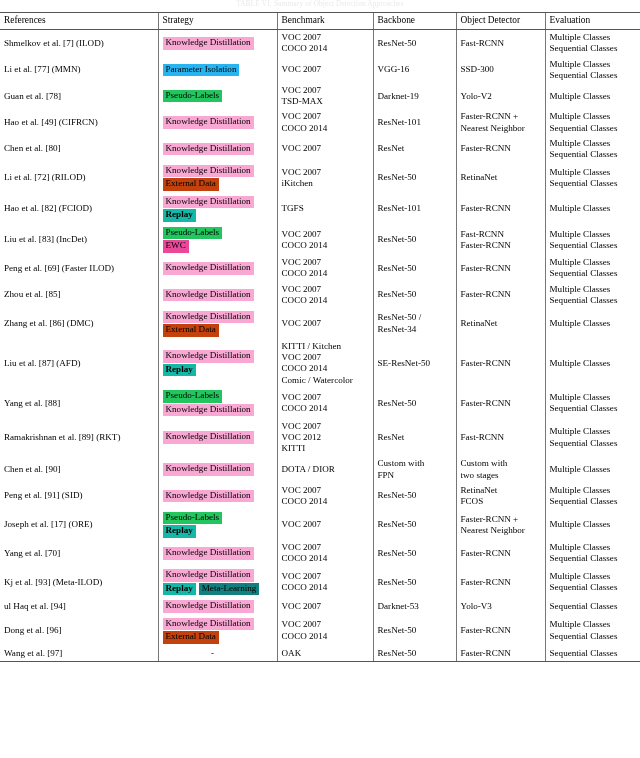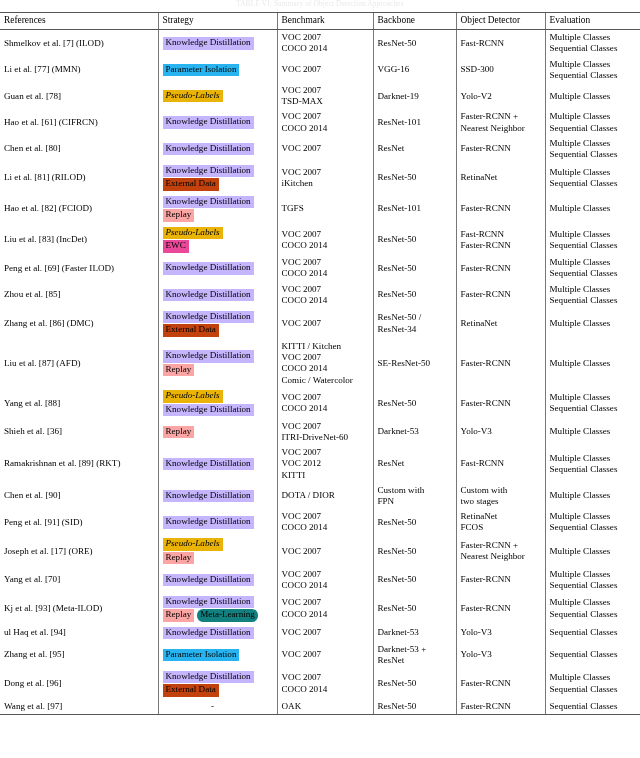--- a/index.html
+++ b/index.html
@@ -97,27 +97,27 @@
 
   .tag {
     display: inline-block;
     padding: 0px 3px 1px 3px;
     margin: 0.5px 0;
     line-height: 11.5px;
     font-size: 9.1px;
     white-space: nowrap;
   }
   .tagrow { white-space: nowrap; }
-  .tagrow .tag + .tag { margin-left: 3px; border-radius: 6px; }
-
-  .tag-kd    { background: #c4b5fd; color: #000; }
+  .tagrow .tag + .tag { margin-left: 3px; }
+
+  .tag-kd    { background: #f9a8d4; color: #000; }
   .tag-pi    { background: #28b4f0; color: #000; }
-  .tag-pl    { background: #eab308; color: #000; font-style: italic; }
+  .tag-pl    { background: #22c55e; color: #000; }
   .tag-ext   { background: #c2410c; color: #000; }
-  .tag-rep   { background: #fca5a5; color: #000; }
+  .tag-rep   { background: #14b8a6; color: #000; font-weight: bold; }
   .tag-ewc   { background: #ec4899; color: #000; }
   .tag-meta  { background: #11807e; color: #000; }
 
   .lines span { display: block; white-space: nowrap; }
   .dash { display: block; text-align: center; padding-right: 14px; }
 </style>
 </head>
 <body>
 
 <div class="page">
@@ -197,21 +197,21 @@
               <span>Darknet-19</span>
             </td>
             <td class="c-det lines">
               <span>Yolo-V2</span>
             </td>
             <td class="c-eval lines">
               <span>Multiple Classes</span>
             </td>
           </tr>
           <tr>
-            <td class="c-ref">Hao et al. [61] (CIFRCN)</td>
+            <td class="c-ref">Hao et al. [49] (CIFRCN)</td>
             <td class="c-strat">
               <div class="tagrow"><span class="tag tag-kd">Knowledge Distillation</span></div>
             </td>
             <td class="c-bench lines">
               <span>VOC 2007</span>
               <span>COCO 2014</span>
             </td>
             <td class="c-back lines">
               <span>ResNet-101</span>
             </td>
@@ -237,21 +237,21 @@
             </td>
             <td class="c-det lines">
               <span>Faster-RCNN</span>
             </td>
             <td class="c-eval lines">
               <span>Multiple Classes</span>
               <span>Sequential Classes</span>
             </td>
           </tr>
           <tr>
-            <td class="c-ref">Li et al. [81] (RILOD)</td>
+            <td class="c-ref">Li et al. [72] (RILOD)</td>
             <td class="c-strat">
               <div class="tagrow"><span class="tag tag-kd">Knowledge Distillation</span></div>
               <div class="tagrow"><span class="tag tag-ext">External Data</span></div>
             </td>
             <td class="c-bench lines">
               <span>VOC 2007</span>
               <span>iKitchen</span>
             </td>
             <td class="c-back lines">
               <span>ResNet-50</span>
@@ -402,39 +402,20 @@
             </td>
             <td class="c-det lines">
               <span>Faster-RCNN</span>
             </td>
             <td class="c-eval lines">
               <span>Multiple Classes</span>
               <span>Sequential Classes</span>
             </td>
           </tr>
           <tr>
-            <td class="c-ref">Shieh et al. [36]</td>
-            <td class="c-strat">
-              <div class="tagrow"><span class="tag tag-rep">Replay</span></div>
-            </td>
-            <td class="c-bench lines">
-              <span>VOC 2007</span>
-              <span>ITRI-DriveNet-60</span>
-            </td>
-            <td class="c-back lines">
-              <span>Darknet-53</span>
-            </td>
-            <td class="c-det lines">
-              <span>Yolo-V3</span>
-            </td>
-            <td class="c-eval lines">
-              <span>Multiple Classes</span>
-            </td>
-          </tr>
-          <tr>
             <td class="c-ref">Ramakrishnan et al. [89] (RKT)</td>
             <td class="c-strat">
               <div class="tagrow"><span class="tag tag-kd">Knowledge Distillation</span></div>
             </td>
             <td class="c-bench lines">
               <span>VOC 2007</span>
               <span>VOC 2012</span>
               <span>KITTI</span>
             </td>
             <td class="c-back lines">
@@ -553,39 +534,20 @@
           <tr>
             <td class="c-ref">ul Haq et al. [94]</td>
             <td class="c-strat">
               <div class="tagrow"><span class="tag tag-kd">Knowledge Distillation</span></div>
             </td>
             <td class="c-bench lines">
               <span>VOC 2007</span>
             </td>
             <td class="c-back lines">
               <span>Darknet-53</span>
-            </td>
-            <td class="c-det lines">
-              <span>Yolo-V3</span>
-            </td>
-            <td class="c-eval lines">
-              <span>Sequential Classes</span>
-            </td>
-          </tr>
-          <tr>
-            <td class="c-ref">Zhang et al. [95]</td>
-            <td class="c-strat">
-              <div class="tagrow"><span class="tag tag-pi">Parameter Isolation</span></div>
-            </td>
-            <td class="c-bench lines">
-              <span>VOC 2007</span>
-            </td>
-            <td class="c-back lines">
-              <span>Darknet-53 +</span>
-              <span>ResNet</span>
             </td>
             <td class="c-det lines">
               <span>Yolo-V3</span>
             </td>
             <td class="c-eval lines">
               <span>Sequential Classes</span>
             </td>
           </tr>
           <tr>
             <td class="c-ref">Dong et al. [96]</td>

